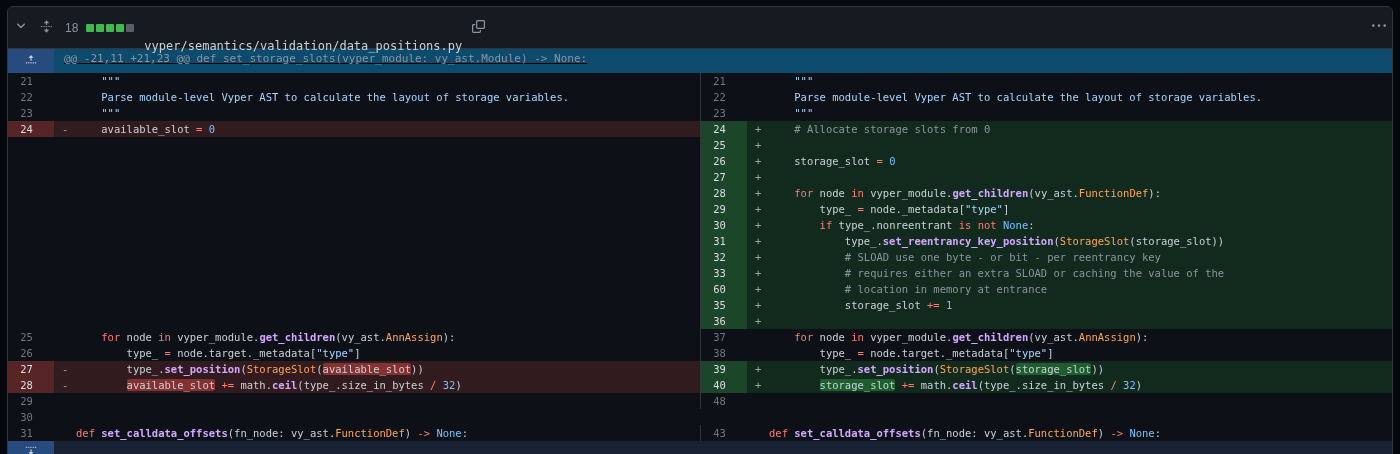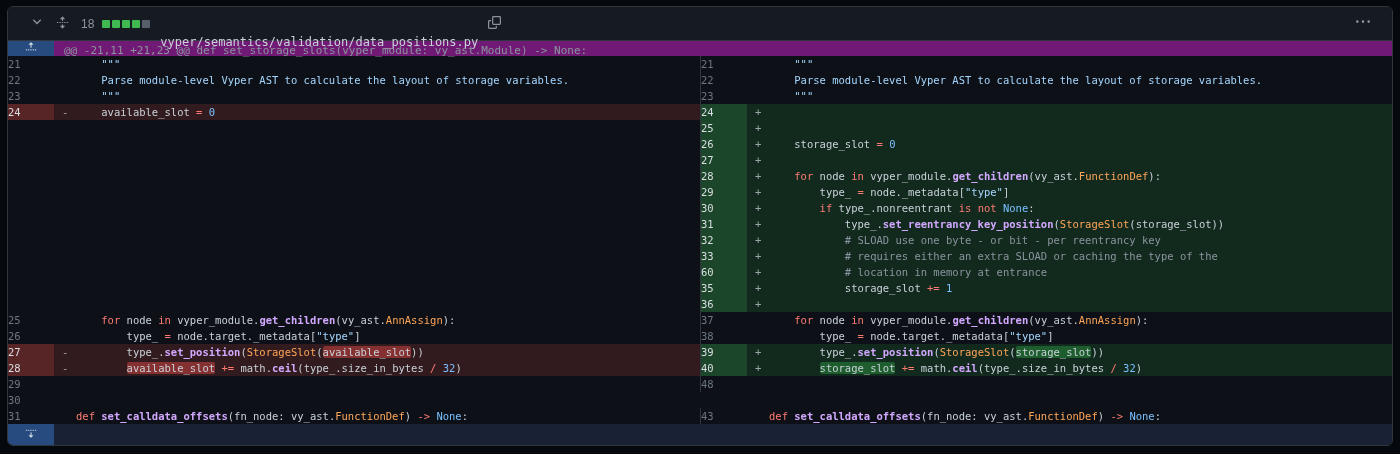--- a/index.html
+++ b/index.html
@@ -9,25 +9,25 @@
   .card {
     margin: 6px 7px 0 7px;
     border: 1px solid #30363d;
     border-radius: 6px;
     background: #0d1117;
     overflow: hidden;
   }
 
   
   .file-header {
-    height: 34px;
+    height: 42px;
     display: flex;
     align-items: center;
     gap: 8px;
-    padding: 0 20px;
+    padding: 0 4px;
     background: #161b22;
     border-bottom: 1px solid #30363d;
   }
   .icon-btn {
     background: none; border: none; padding: 2px;
     display: flex; align-items: center; justify-content: center;
     cursor: pointer; border-radius: 4px;
   }
   .changes-count { color: #8b949e; font-size: 12px; padding-left: 2px; }
   .diffstat { display: flex; gap: 2px; align-items: center; }
@@ -39,41 +39,41 @@
     font-family: "DejaVu Sans Mono", monospace;
     font-size: 12px;
     text-decoration: none;
     cursor: pointer;
     margin-left: 2px;
     margin-top: 36px;
   }
   .spacer { flex: 1; }
 
   
-  .hunk-row { display: flex; height: 15px; background: #701a75; }
+  .hunk-row { display: flex; height: 24px; background: #0c4a6e; text-decoration: underline; }
   .gutter-expand {
     flex: none; width: 46px;
     background: #274b7f;
     display: flex; align-items: center; justify-content: center;
     cursor: pointer; border: none;
   }
   .hunk-text {
     color: #8b949e;
     font: 11px/19px "DejaVu Sans Mono", monospace;
     padding-left: 10px;
     white-space: pre;
   }
 
   
   .row { display: flex; height: 16px; }
   .side { width: 50%; display: flex; min-width: 0; }
   .side.right { border-left: 1px solid #30363d; }
   .num {
     flex: none; width: 46px;
-    text-align: left; padding-right: 9px;
+    text-align: center; padding-right: 9px;
     font: 10.5px/16px "DejaVu Sans Mono", monospace;
     color: #6e7681;
     cursor: pointer;
     user-select: none;
   }
   .code {
     flex: 1; min-width: 0;
     position: relative;
     font: 10.5px/16px "DejaVu Sans Mono", monospace;
     color: #c9d1d9;
@@ -192,21 +192,21 @@
           <div class="code ctx"><span class="marker"></span><span class="t-doc">    """</span></div>
         </div>
       </div>
       <div class="row">
         <div class="side left">
           <div class="num del">24</div>
           <div class="code del"><span class="marker">-</span><span class="t-pl">    available_slot </span><span class="t-k">=</span><span class="t-pl"> </span><span class="t-num">0</span></div>
         </div>
         <div class="side right">
           <div class="num add">24</div>
-          <div class="code add"><span class="marker">+</span></div>
+          <div class="code add"><span class="marker">+</span><span class="t-com">    # Allocate storage slots from 0</span></div>
         </div>
       </div>
       <div class="row">
         <div class="side left">
           <div class="num empty"></div>
           <div class="code empty"><span class="marker"></span></div>
         </div>
         <div class="side right">
           <div class="num add">25</div>
           <div class="code add"><span class="marker">+</span></div>
@@ -282,21 +282,21 @@
           <div class="code add"><span class="marker">+</span><span class="t-com">            # SLOAD use one byte - or bit - per reentrancy key</span></div>
         </div>
       </div>
       <div class="row">
         <div class="side left">
           <div class="num empty"></div>
           <div class="code empty"><span class="marker"></span></div>
         </div>
         <div class="side right">
           <div class="num add">33</div>
-          <div class="code add"><span class="marker">+</span><span class="t-com">            # requires either an extra SLOAD or caching the type of the</span></div>
+          <div class="code add"><span class="marker">+</span><span class="t-com">            # requires either an extra SLOAD or caching the value of the</span></div>
         </div>
       </div>
       <div class="row">
         <div class="side left">
           <div class="num empty"></div>
           <div class="code empty"><span class="marker"></span></div>
         </div>
         <div class="side right">
           <div class="num add">60</div>
           <div class="code add"><span class="marker">+</span><span class="t-com">            # location in memory at entrance</span></div>

